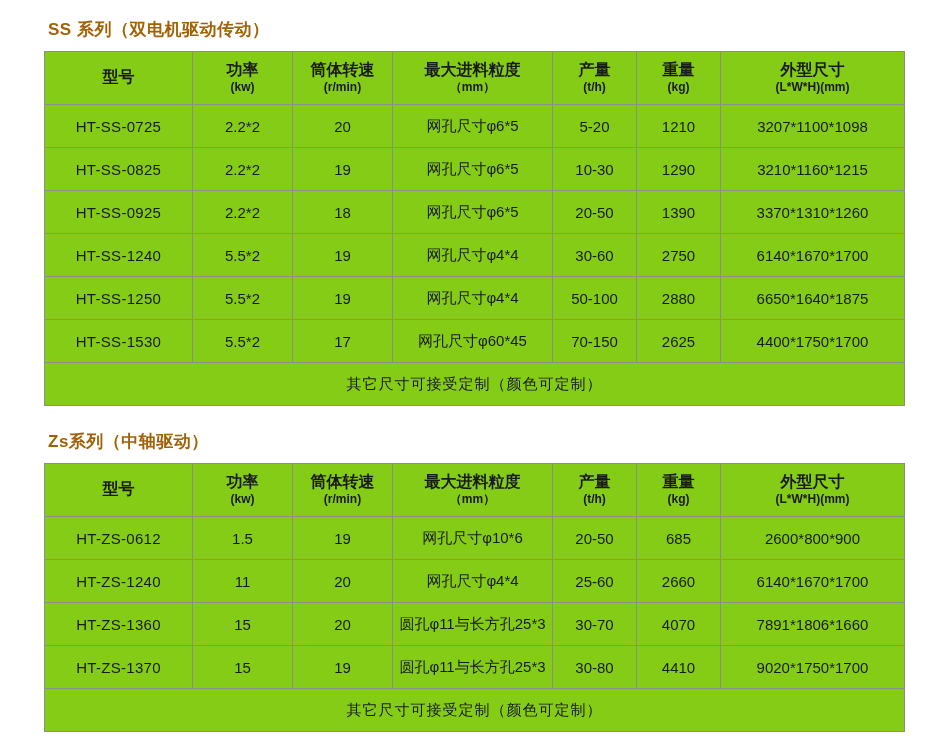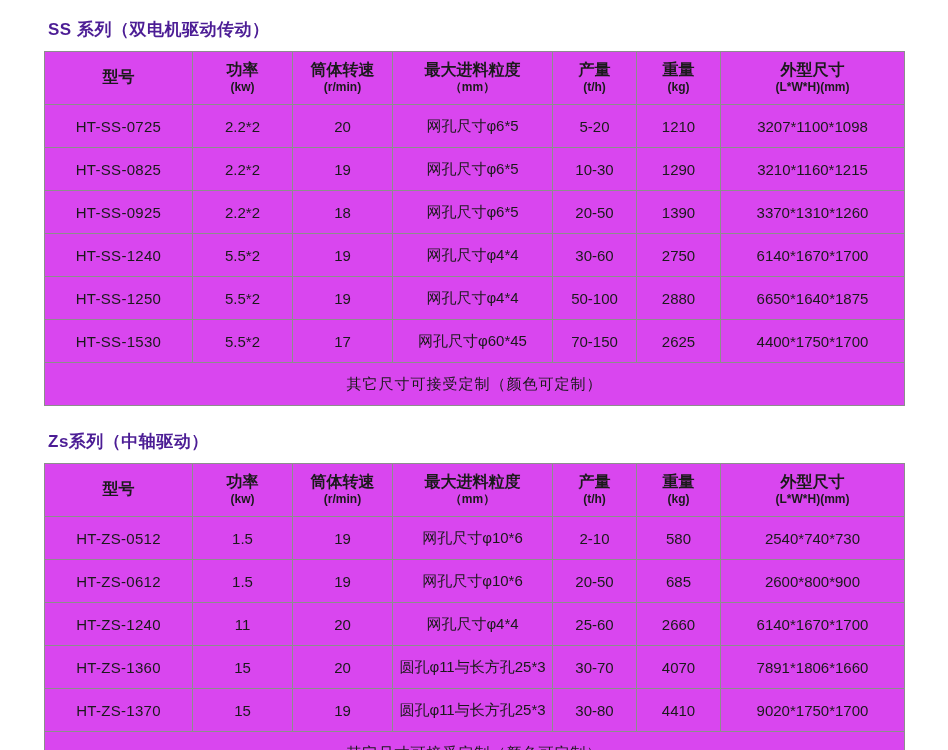--- a/index.html
+++ b/index.html
@@ -16,31 +16,31 @@
     overflow: hidden;
   }
   .page {
     padding: 14px 44px 0 44px;
     box-sizing: border-box;
   }
   .section-title {
     font-size: 17px;
     font-weight: bold;
     letter-spacing: 0.5px;
-    color: #4c1d95;
+    color: #a16207;
     margin: 4px 0 10px 4px;
   }
   .section-title.second {
     margin-top: 24px;
   }
   table.spec {
     border-collapse: collapse;
     width: 860px;
     table-layout: fixed;
-    background: #d946ef;
+    background: #84cc16;
   }
   table.spec td, table.spec th {
     border: 1px solid #8d8d8d;
     text-align: center;
     vertical-align: middle;
     font-size: 15px;
     color: #1a1a1a;
     padding: 0;
     height: 42px;
   }
@@ -226,29 +226,20 @@
           <span class="hd-sub">(kg)</span>
         </th>
         <th>
           <span class="hd-main">外型尺寸</span>
           <span class="hd-sub">(L*W*H)(mm)</span>
         </th>
       </tr>
     </thead>
     <tbody>
       <tr>
-        <td class="model">HT-ZS-0512</td>
-        <td>1.5</td>
-        <td>19</td>
-        <td class="feed">网孔尺寸φ10*6</td>
-        <td>2-10</td>
-        <td>580</td>
-        <td class="dim">2540*740*730</td>
-      </tr>
-      <tr>
         <td class="model">HT-ZS-0612</td>
         <td>1.5</td>
         <td>19</td>
         <td class="feed">网孔尺寸φ10*6</td>
         <td>20-50</td>
         <td>685</td>
         <td class="dim">2600*800*900</td>
       </tr>
       <tr>
         <td class="model">HT-ZS-1240</td>

